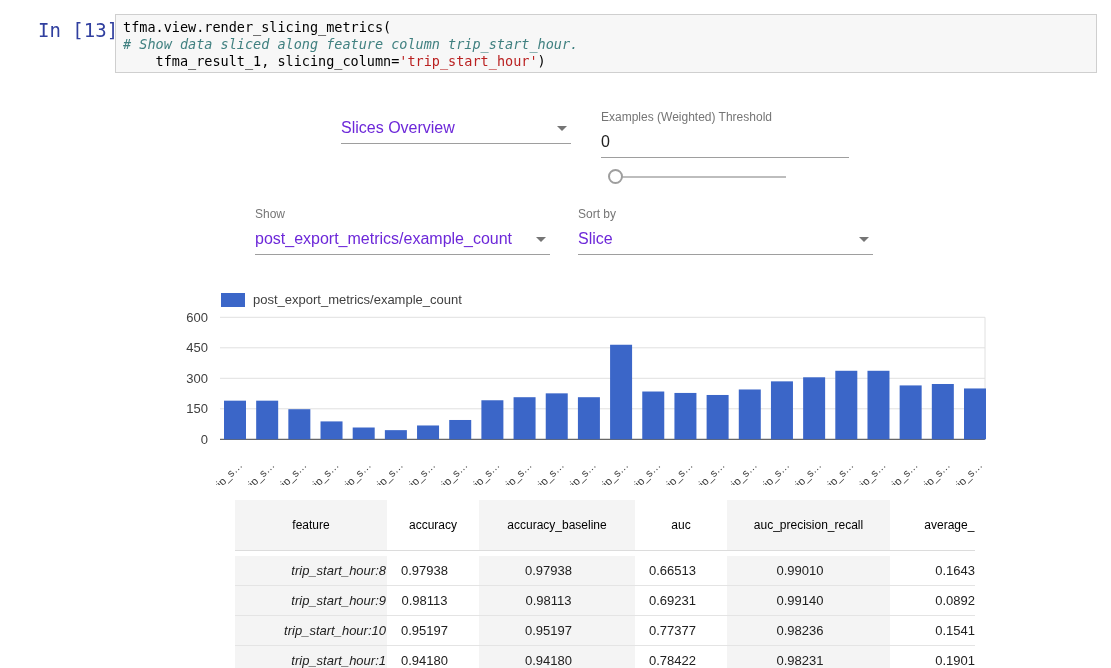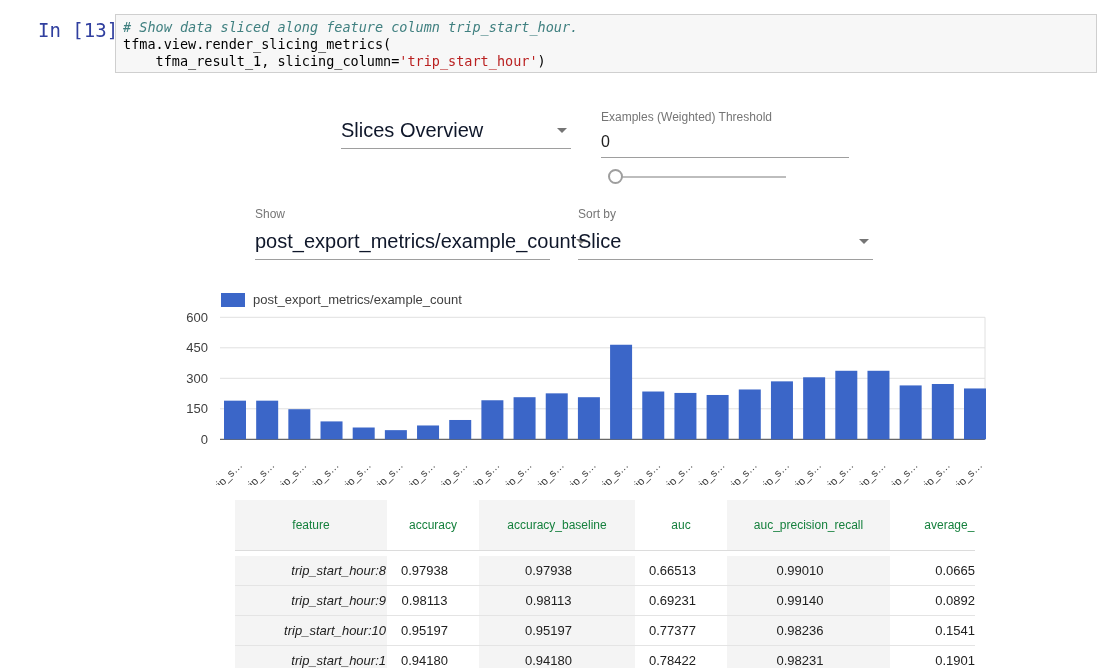--- a/index.html
+++ b/index.html
@@ -15,21 +15,21 @@
   .code-line{white-space:pre;color:#000;}
   .tok-comment{color:#408080;font-style:italic;}
   .tok-string{color:#BA2121;}
   .tok-plain{color:#000;}
 
   
   .ctl{position:absolute;}
   .ctl-label{font-size:12px;color:#757575;height:14px;line-height:14px;}
   .ctl-row{display:flex;align-items:center;justify-content:space-between;
            border-bottom:1px solid #9e9e9e;padding:5px 0 6px 0;margin-top:4px;}
-  .ctl-value{font-size:20px;color:#0f172a;white-space:nowrap;}
+  .ctl-value{font-size:16px;color:#6d28d9;white-space:nowrap;}
   .dd-arrow{width:0;height:0;border-left:5px solid transparent;border-right:5px solid transparent;
             border-top:5px solid #757575;margin-right:4px;flex:none;}
   .ctl-input{border:none;outline:none;background:transparent;font-size:16px;color:#212121;
              width:100%;padding:0;font-family:"Liberation Sans",sans-serif;}
 
   
   .slider{position:absolute;left:608px;top:169px;width:180px;height:15px;}
   .slider-track{position:absolute;left:8px;right:2px;top:6.5px;height:2px;background:#bdbdbd;}
   .slider-handle{position:absolute;left:0;top:0;width:11px;height:11px;border-radius:50%;
                  background:#fff;border:2px solid #9e9e9e;}
@@ -37,40 +37,40 @@
   
   .chart{position:absolute;left:185px;top:290px;width:820px;height:195px;}
   .legend{position:absolute;left:36px;top:2px;display:flex;align-items:center;}
   .legend-swatch{width:24px;height:14px;flex:none;}
   .legend-text{margin-left:8px;font-size:13px;color:#3f3f3f;}
   svg text{font-family:"Liberation Sans",sans-serif;}
 
   
   .table-wrap{position:absolute;left:235px;top:500px;width:740px;height:168px;overflow:hidden;}
   table.metrics{border-collapse:collapse;table-layout:fixed;width:795px;}
-  table.metrics th{height:48px;font-size:12px;font-weight:400;color:#15803d;text-align:center;
+  table.metrics th{height:48px;font-size:12px;font-weight:400;color:#000000;text-align:center;
                    border-bottom:1px solid #dcdcdc;overflow:hidden;white-space:nowrap;}
   table.metrics td{height:27px;font-size:13px;color:#212121;border-bottom:1px solid #e4e4e4;
                    overflow:hidden;white-space:nowrap;}
   table.metrics tr.gap td{height:3px;border-bottom:none;background:#fff !important;}
   .col-shade{background:#f4f4f4;}
   .col-plain{background:#ffffff;}
   td.cell-feature{text-align:right;font-style:italic;}
   td.cell-num{text-align:center;padding-right:18px;}
   td.cell-num-last{text-align:right;padding-right:55px;}
 </style>
 </head>
 <body>
 
 <div class="page">
 
   <div class="prompt">In [13]:</div>
   <div class="code-box" id="code-box">
+      <div class="code-line"><span class="tok-plain">tfma.view.render_slicing_metrics(</span></div>
       <div class="code-line"><span class="tok-comment"># Show data sliced along feature column trip_start_hour.</span></div>
-      <div class="code-line"><span class="tok-plain">tfma.view.render_slicing_metrics(</span></div>
       <div class="code-line"><span class="tok-plain">    tfma_result_1, slicing_column=</span><span class="tok-string">'trip_start_hour'</span><span class="tok-plain">)</span></div>
     </div>
 
   <div class="ctl" style="left:341px;top:110px;width:230px;">
     <div class="ctl-row">
       <span class="ctl-value">Slices Overview</span>
       <span class="dd-arrow"></span>
     </div>
   </div>
 
@@ -193,21 +193,21 @@
       <tbody id="table-body">
           <tr class="gap">
             <td colspan="6"></td>
           </tr>
           <tr>
             <td class="col-shade cell-feature">trip_start_hour:8</td>
             <td class="col-plain cell-num">0.97938</td>
             <td class="col-shade cell-num">0.97938</td>
             <td class="col-plain cell-num">0.66513</td>
             <td class="col-shade cell-num">0.99010</td>
-            <td class="col-plain cell-num-last">0.0665</td>
+            <td class="col-plain cell-num-last">0.1643</td>
           </tr>
           <tr>
             <td class="col-shade cell-feature">trip_start_hour:9</td>
             <td class="col-plain cell-num">0.98113</td>
             <td class="col-shade cell-num">0.98113</td>
             <td class="col-plain cell-num">0.69231</td>
             <td class="col-shade cell-num">0.99140</td>
             <td class="col-plain cell-num-last">0.0892</td>
           </tr>
           <tr>

